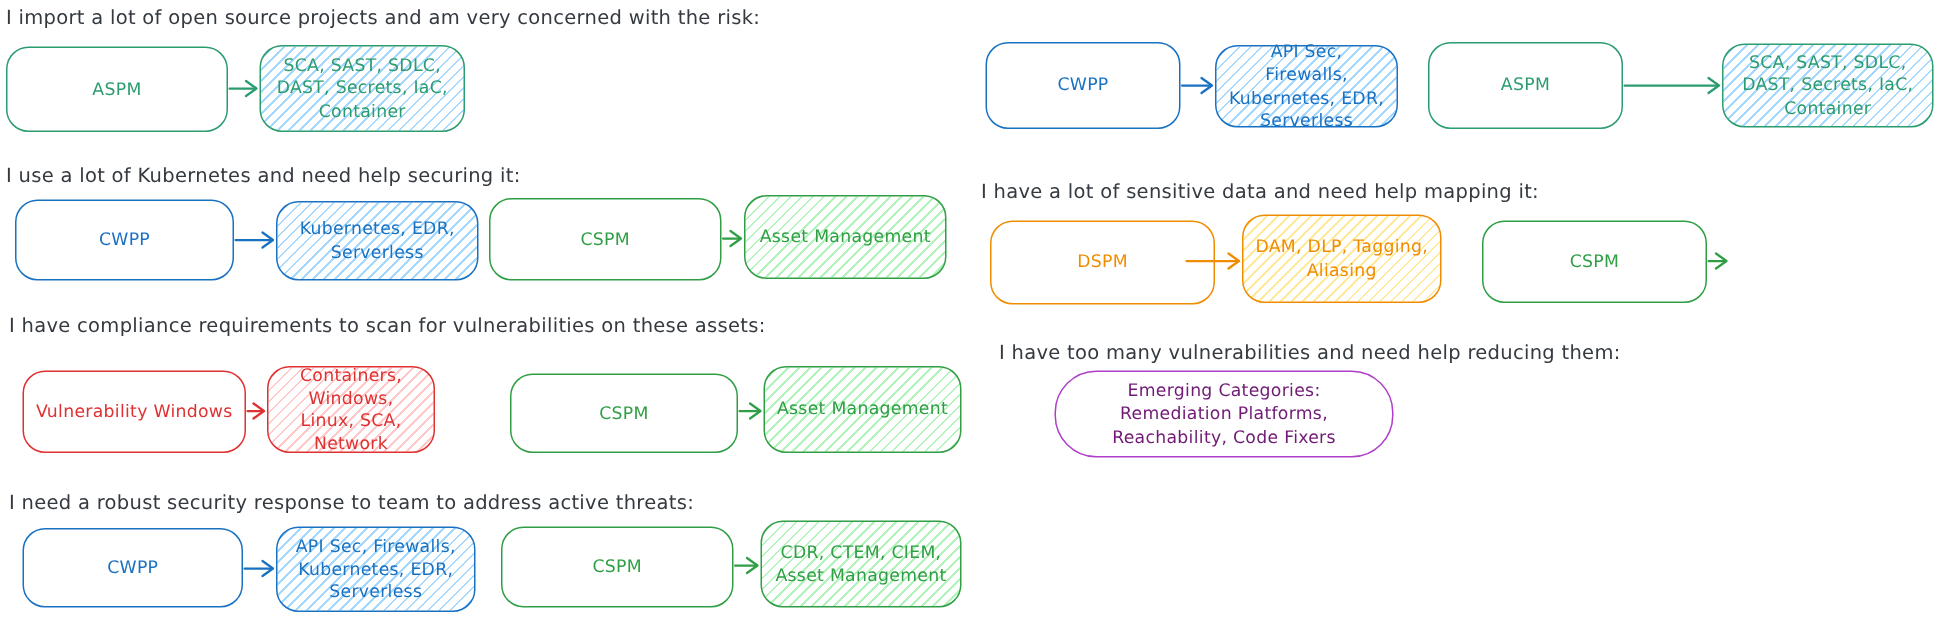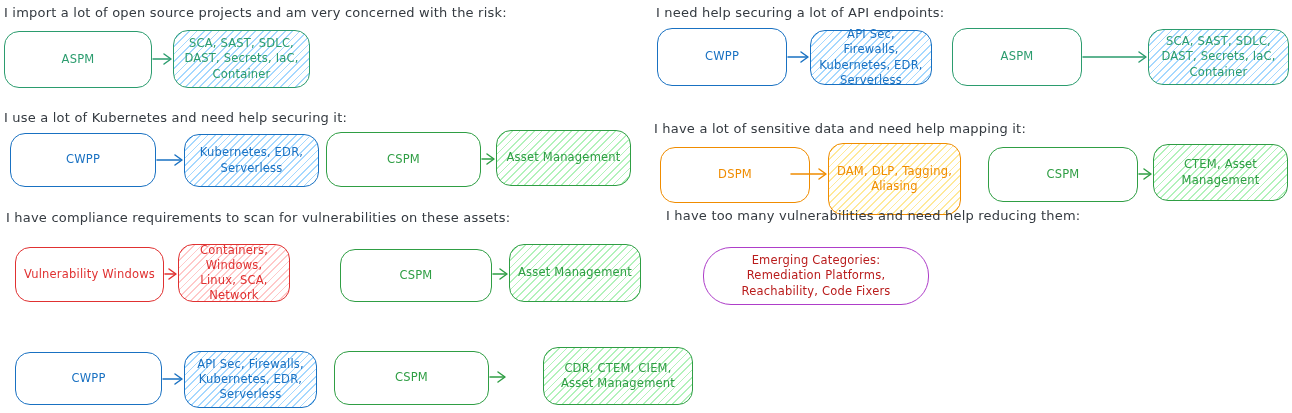--- a/index.html
+++ b/index.html
@@ -106,44 +106,44 @@
     <div class="box" style="left: 340px; top: 249px; width: 152px; height: 53px; border-color: rgb(47, 158, 68); color: rgb(47, 158, 68); --hatch: #b2f2bb;">
       <span class="label">CSPM</span>
     </div>
     <svg class="arrow" width="15" height="14" style="left: 493px; top: 267.25px;">
       <line x1="0" y1="7" x2="13" y2="7" stroke="#2f9e44" stroke-width="1.5" stroke-linecap="round"></line>
       <polyline points="7,2 14,7 7,12" fill="none" stroke="#2f9e44" stroke-width="1.5" stroke-linecap="round" stroke-linejoin="round"></polyline>
     </svg>
     <div class="box hatched" style="left: 509px; top: 244px; width: 132px; height: 58px; border-color: rgb(47, 158, 68); color: rgb(47, 158, 68); --hatch: #b2f2bb;">
       <span class="label">Asset Management</span>
     </div>
+    <div class="scenario-title" style="left: 6px; top: 328px;">I need a robust security response to team to address active threats:</div>
     <div class="box" style="left: 15px; top: 352px; width: 147px; height: 53px; border-color: rgb(25, 113, 194); color: rgb(25, 113, 194); --hatch: #a5d8ff;">
       <span class="label">CWPP</span>
     </div>
     <svg class="arrow" width="20" height="14" style="left: 163px; top: 372px;">
       <line x1="0" y1="7" x2="18" y2="7" stroke="#1971c2" stroke-width="1.5" stroke-linecap="round"></line>
       <polyline points="12,2 19,7 12,12" fill="none" stroke="#1971c2" stroke-width="1.5" stroke-linecap="round" stroke-linejoin="round"></polyline>
     </svg>
     <div class="box hatched" style="left: 184px; top: 351px; width: 133px; height: 57px; border-color: rgb(25, 113, 194); color: rgb(25, 113, 194); --hatch: #a5d8ff;">
       <span class="label">API Sec, Firewalls,
 Kubernetes, EDR,
 Serverless</span>
     </div>
     <div class="box" style="left: 334px; top: 351px; width: 155px; height: 54px; border-color: rgb(47, 158, 68); color: rgb(47, 158, 68); --hatch: #b2f2bb;">
       <span class="label">CSPM</span>
     </div>
     <svg class="arrow" width="16" height="14" style="left: 490px; top: 370px;">
       <line x1="0" y1="7" x2="14" y2="7" stroke="#2f9e44" stroke-width="1.5" stroke-linecap="round"></line>
       <polyline points="8,2 15,7 8,12" fill="none" stroke="#2f9e44" stroke-width="1.5" stroke-linecap="round" stroke-linejoin="round"></polyline>
     </svg>
-    <div class="box hatched" style="left: 507px; top: 347px; width: 150px; height: 58px; border-color: rgb(47, 158, 68); color: rgb(47, 158, 68); margin-left: 36px; --hatch: #b2f2bb;">
+    <div class="box hatched" style="left: 507px; top: 347px; width: 134px; height: 58px; border-color: rgb(47, 158, 68); color: rgb(47, 158, 68); --hatch: #b2f2bb;">
       <span class="label">CDR, CTEM, CIEM,
 Asset Management</span>
     </div>
-    <div class="scenario-title" style="left: 656px; top: 5px;">I need help securing a lot of API endpoints:</div>
     <div class="box" style="left: 657px; top: 28px; width: 130px; height: 58px; border-color: rgb(25, 113, 194); color: rgb(25, 113, 194); --hatch: #a5d8ff;">
       <span class="label">CWPP</span>
     </div>
     <svg class="arrow" width="21" height="14" style="left: 788px; top: 50.25px;">
       <line x1="0" y1="7" x2="19" y2="7" stroke="#1971c2" stroke-width="1.5" stroke-linecap="round"></line>
       <polyline points="13,2 20,7 13,12" fill="none" stroke="#1971c2" stroke-width="1.5" stroke-linecap="round" stroke-linejoin="round"></polyline>
     </svg>
     <div class="box hatched" style="left: 810px; top: 30px; width: 122px; height: 55px; border-color: rgb(25, 113, 194); color: rgb(25, 113, 194); --hatch: #a5d8ff;">
       <span class="label">API Sec, Firewalls,
 Kubernetes, EDR,
@@ -162,34 +162,30 @@
 Container</span>
     </div>
     <div class="scenario-title" style="left: 654px; top: 121px; text-align: right;">I have a lot of sensitive data and need help mapping it:</div>
     <div class="box" style="left: 660px; top: 147px; width: 150px; height: 56px; border-color: rgb(240, 140, 0); color: rgb(240, 140, 0); --hatch: #ffe99a;">
       <span class="label">DSPM</span>
     </div>
     <svg class="arrow" width="36" height="14" style="left: 791px; top: 166.75px;">
       <line x1="0" y1="7" x2="34" y2="7" stroke="#f08c00" stroke-width="1.5" stroke-linecap="round"></line>
       <polyline points="28,2 35,7 28,12" fill="none" stroke="#f08c00" stroke-width="1.5" stroke-linecap="round" stroke-linejoin="round"></polyline>
     </svg>
-    <div class="box hatched" style="left: 828px; top: 143px; width: 133px; height: 72px; border-color: rgb(240, 140, 0); color: rgb(240, 140, 0); --hatch: #ffe99a;">
+    <div class="box hatched" style="left: 828px; top: 143px; width: 133px; height: 59px; border-color: rgb(240, 140, 0); color: rgb(240, 140, 0); --hatch: #ffe99a;">
       <span class="label">DAM, DLP, Tagging,
 Aliasing</span>
     </div>
     <div class="box" style="left: 988px; top: 147px; width: 150px; height: 55px; border-color: rgb(47, 158, 68); color: rgb(47, 158, 68); --hatch: #b2f2bb;">
       <span class="label">CSPM</span>
     </div>
     <svg class="arrow" width="13" height="14" style="left: 1139px; top: 166.5px;">
       <line x1="0" y1="7" x2="11" y2="7" stroke="#2f9e44" stroke-width="1.5" stroke-linecap="round"></line>
       <polyline points="5,2 12,7 5,12" fill="none" stroke="#2f9e44" stroke-width="1.5" stroke-linecap="round" stroke-linejoin="round"></polyline>
     </svg>
-    <div class="box hatched" style="left: 1153px; top: 144px; width: 135px; height: 57px; border-color: rgb(47, 158, 68); color: rgb(47, 158, 68); --hatch: #b2f2bb;">
-      <span class="label">CTEM, Asset
-Management</span>
-    </div>
-    <div class="scenario-title" style="left: 666px; top: 208px;">I have too many vulnerabilities and need help reducing them:</div>
-    <div class="box" style="left: 703px; top: 247px; width: 226px; height: 58px; border-color: rgb(174, 62, 201); color: #b91c1c; border-radius: 28px; --hatch: #eebefa;">
+    <div class="scenario-title" style="left: 666px; top: 228px;">I have too many vulnerabilities and need help reducing them:</div>
+    <div class="box" style="left: 703px; top: 247px; width: 226px; height: 58px; border-color: rgb(174, 62, 201); color: #701a75; border-radius: 28px; --hatch: #eebefa;">
       <span class="label">Emerging Categories:
 Remediation Platforms,
 Reachability, Code Fixers</span>
     </div>
   </div>
 
 </body></html>

